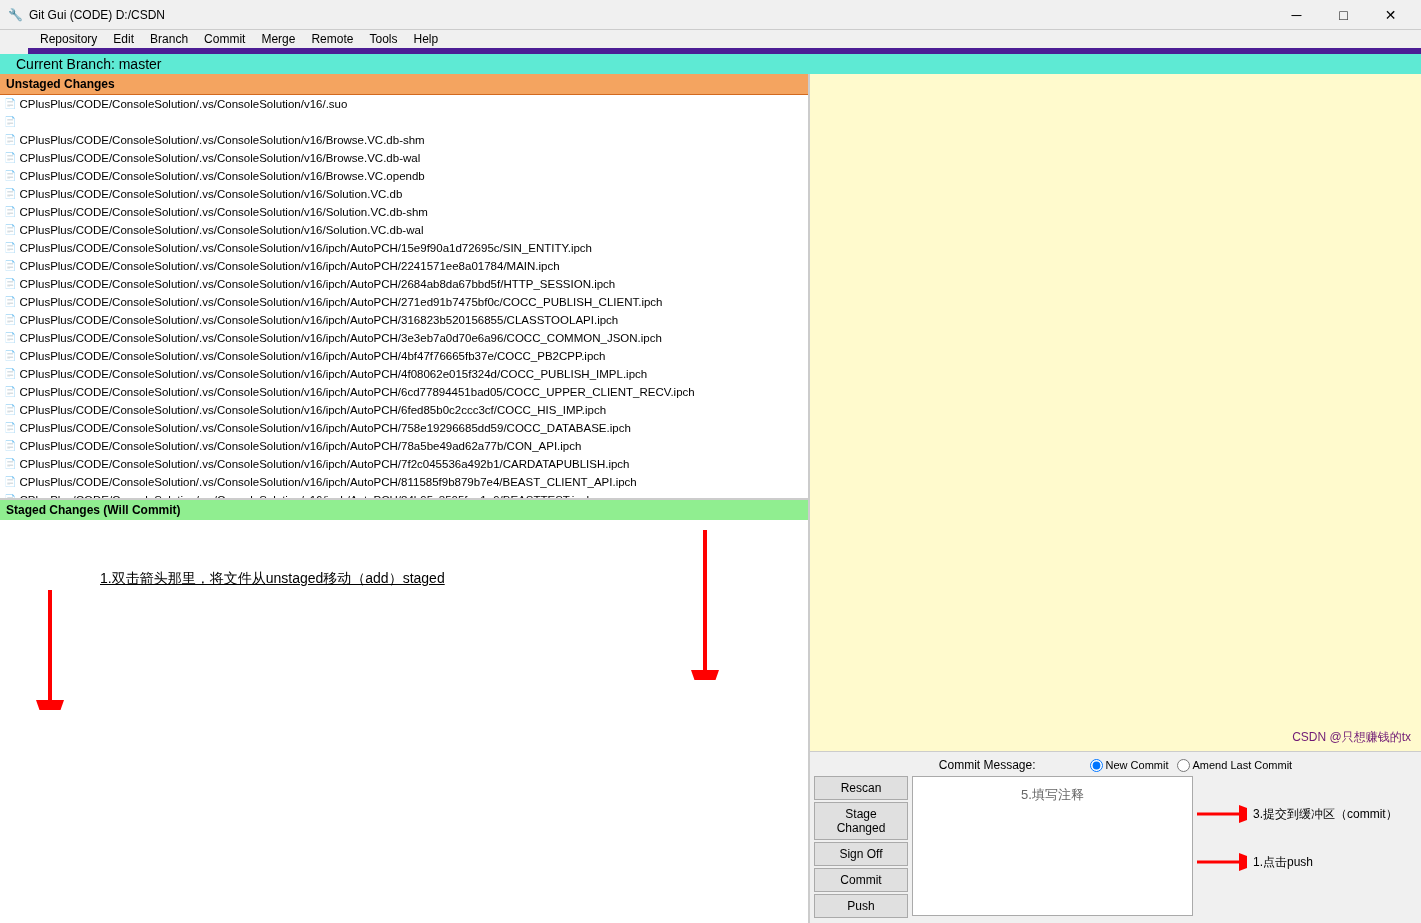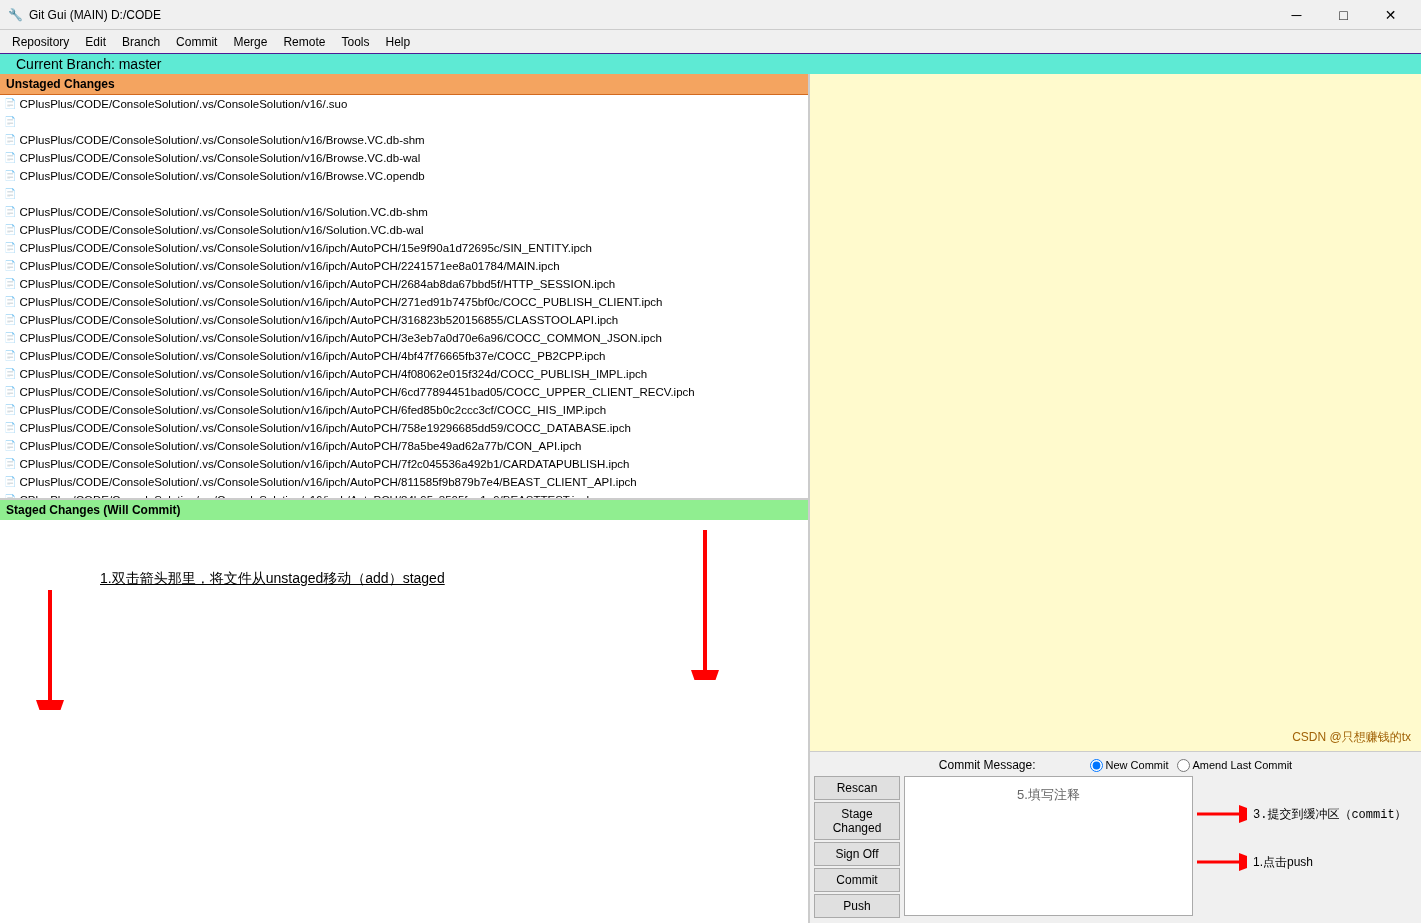--- a/index.html
+++ b/index.html
@@ -34,23 +34,23 @@
       display: flex;
       align-items: center;
       justify-content: center;
     }
 
     
     #menubar {
       background: #f0f0f0;
       height: 24px;
       display: flex;
-      align-items: center;
       padding: 0 4px;
-      border-bottom: 1px solid #4c1d95;
+      border-bottom: 6px solid #4c1d95;
+      margin-left: 28px;
     }
     .menu-item {
       padding: 2px 8px;
       cursor: pointer;
       font-size: 12px;
     }
 
     
     #branch-bar {
       padding: 2px 16px;
@@ -156,21 +156,21 @@
     #commit-area {
       display: flex;
       gap: 4px;
       margin-top: 2px;
     }
 
     #commit-buttons {
       display: flex;
       flex-direction: column;
       gap: 2px;
-      width: 86px;
+      width: 94px;
     }
 
     .commit-btn {
       padding: 4px 8px;
       background: #e0e0e0;
       border: 1px solid #aaa;
       cursor: pointer;
       font-size: 12px;
       text-align: center;
       width: 100%;
@@ -218,21 +218,21 @@
       font-size: 12px;
       color: #999;
     }
   </style>
 </head>
 <body>
 
 <div id="titlebar">
   <div id="titlebar-left">
     <span>🔧</span>
-    <span id="title-text">Git Gui (MAIN) D:/CODE</span>
+    <span id="title-text">Git Gui (CODE) D:/CSDN</span>
   </div>
   <div id="titlebar-controls">
     <button class="title-btn">─</button>
     <button class="title-btn">□</button>
     <button class="title-btn close">✕</button>
   </div>
 </div>
 
 <div id="menubar">
 <div class="menu-item">Repository</div>
@@ -269,20 +269,21 @@
         <div class="file-item">
           <span style="margin-right: 3px; font-size: 10px;">📄</span>
           <span style="font-size: 11.5px;">CPlusPlus/CODE/ConsoleSolution/.vs/ConsoleSolution/v16/Browse.VC.db-wal</span>
         </div>
         <div class="file-item">
           <span style="margin-right: 3px; font-size: 10px;">📄</span>
           <span style="font-size: 11.5px;">CPlusPlus/CODE/ConsoleSolution/.vs/ConsoleSolution/v16/Browse.VC.opendb</span>
         </div>
         <div class="file-item">
           <span style="margin-right: 3px; font-size: 10px;">📄</span>
+          <span style="font-size: 11.5px;">CPlusPlus/CODE/ConsoleSolution/.vs/ConsoleSolution/v16/Solution.VC.db</span>
         </div>
         <div class="file-item">
           <span style="margin-right: 3px; font-size: 10px;">📄</span>
           <span style="font-size: 11.5px;">CPlusPlus/CODE/ConsoleSolution/.vs/ConsoleSolution/v16/Solution.VC.db-shm</span>
         </div>
         <div class="file-item">
           <span style="margin-right: 3px; font-size: 10px;">📄</span>
           <span style="font-size: 11.5px;">CPlusPlus/CODE/ConsoleSolution/.vs/ConsoleSolution/v16/Solution.VC.db-wal</span>
         </div>
         <div class="file-item">
@@ -377,21 +378,21 @@
             </svg>
           </div>
         </div>
       </div>
     </div>
   </div>
 
   <div id="right-panel">
 
     <div id="annotation-area" style="background:#fffacd; flex:1; position:relative; min-height:300px;">
-      <div class="csdn-watermark" style="position:absolute;bottom:5px;right:10px;color:#a16207;font-size:12px;">CSDN @只想赚钱的tx</div>
+      <div class="csdn-watermark" style="position:absolute;bottom:5px;right:10px;color:#701a75;font-size:12px;">CSDN @只想赚钱的tx</div>
     </div>
 
     <div id="commit-controls">
 
       <div style="display:flex; align-items:center; justify-content:center; gap:10px; padding:2px 0;">
         <span>Commit Message:</span>
         <div id="commit-radio-options">
           <label style="display:flex;align-items:center;gap:3px;">
             <input type="radio" name="commit-type" checked="" style="">
             <span>New Commit</span>
@@ -412,21 +413,21 @@
           <button class="commit-btn">Commit</button>
           <button class="commit-btn">Push</button>
         </div>
 
         <div style="flex:1;position:relative;">
           <textarea id="commit-message-input" style="width: 100%; height: 140px; border: 1px solid rgb(170, 170, 170); padding: 4px; font-size: 12px; resize: none; background: white;"></textarea>
           <div style="position:absolute;top:10px;left:50%;transform:translateX(-50%);color:#666;font-size:13px;pointer-events:none;">5.填写注释</div>
         </div>
 
         <div style="width:220px;display:flex;flex-direction:column;gap:0;justify-content:flex-start;padding-top:28px;">
-          <div style="display:flex;align-items:center;gap:6px;margin-bottom:28px;font-family:Liberation Mono, monospace;">
+          <div style="display:flex;align-items:center;gap:6px;margin-bottom:28px;">
             <svg width="50" height="20" viewBox="0 0 50 20">
               <defs>
                 <marker id="arr3" markerWidth="8" markerHeight="6" refX="0" refY="3" orient="auto">
                   <polygon points="0 0, 8 3, 0 6" fill="red"></polygon>
                 </marker>
               </defs>
               <line x1="0" y1="10" x2="42" y2="10" stroke="red" stroke-width="3" marker-end="url(#arr3)"></line>
             </svg>
             <span style="font-size:12px;white-space:nowrap;">3.提交到缓冲区（commit）</span>
           </div>

